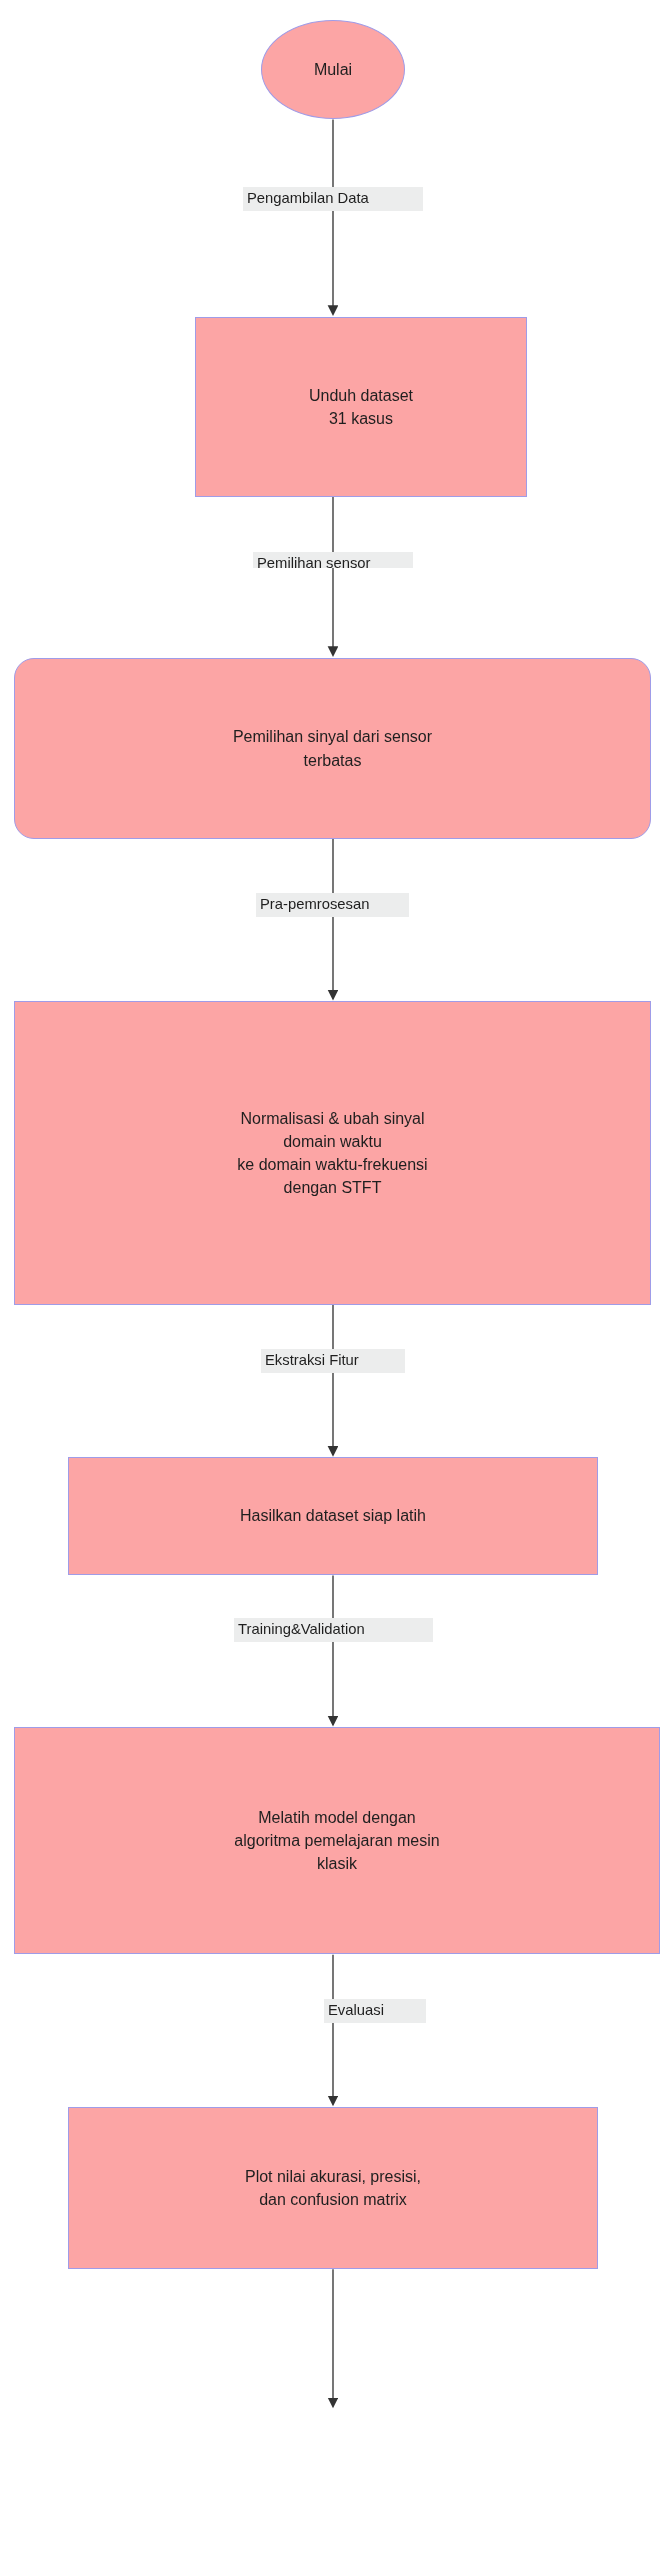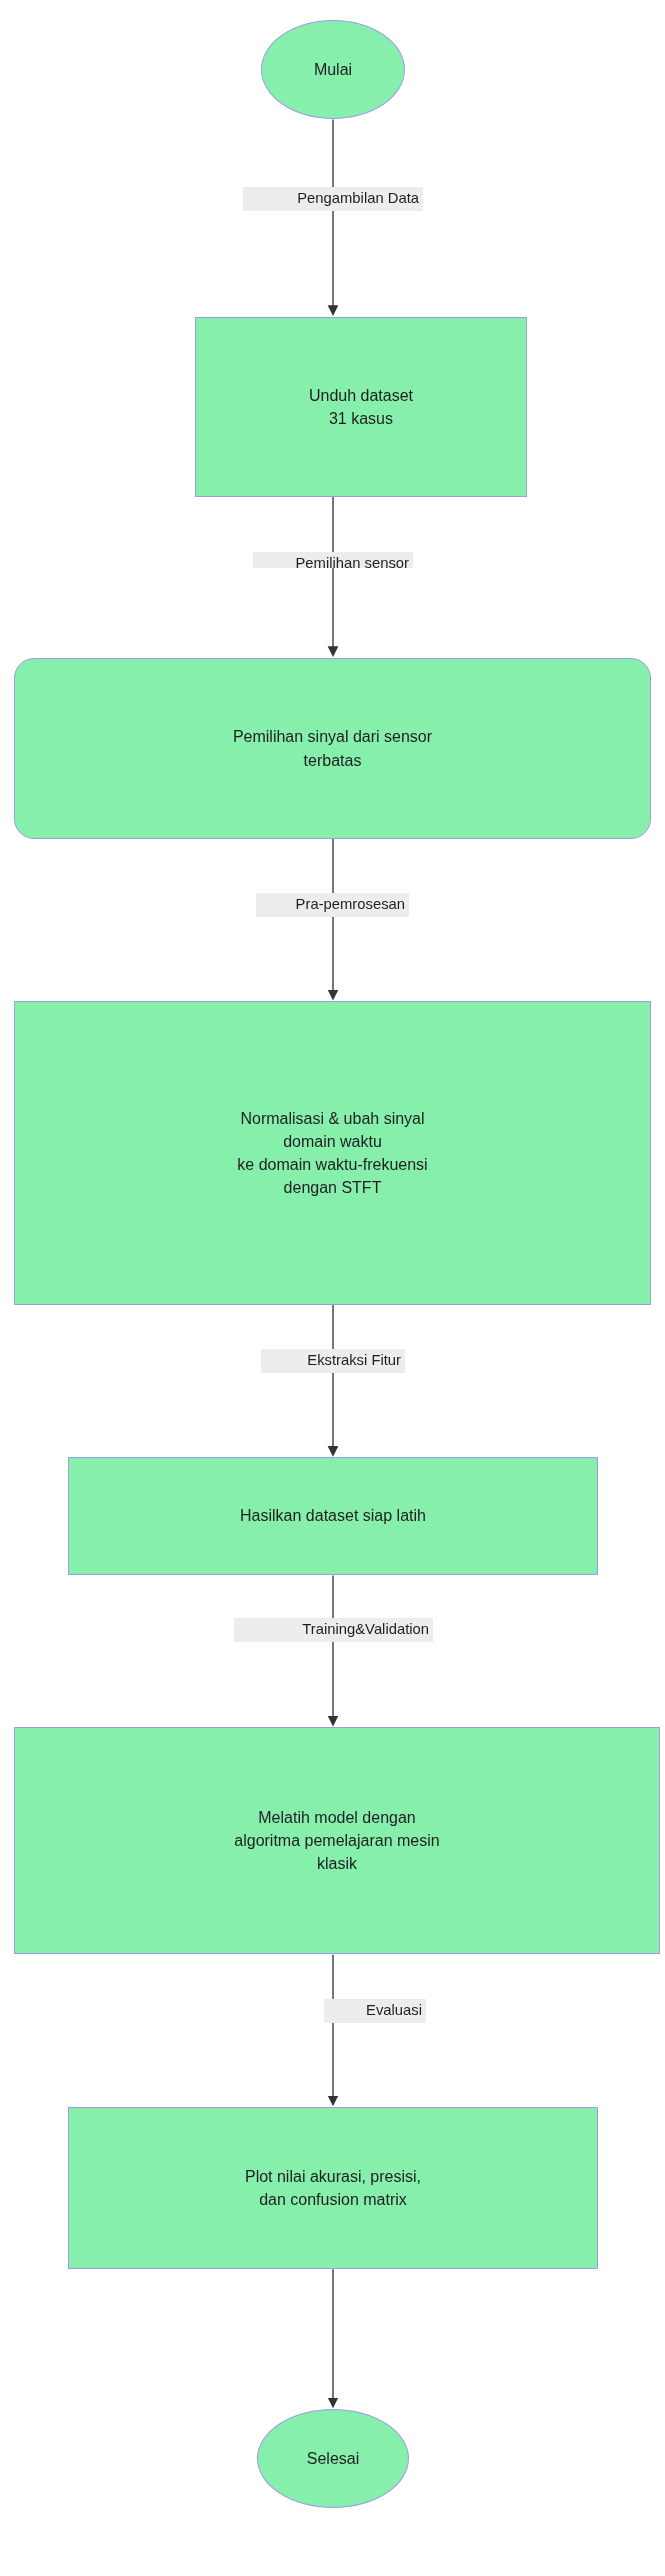--- a/index.html
+++ b/index.html
@@ -15,21 +15,21 @@
     overflow: hidden;
   }
   #flow {
     position: relative;
     width: 666px;
     height: 2576px;
   }
   .node {
     position: absolute;
     box-sizing: border-box;
-    background: #86efac;
+    background: #fca5a5;
     border: 0.7px solid #9f9ce8;
     color: #1f1f1f;
     display: flex;
     align-items: center;
     justify-content: center;
     text-align: center;
     line-height: 1.45;
     font-size: 16px;
     white-space: pre-line;
   }
@@ -37,21 +37,21 @@
     border-radius: 50%;
   }
   .edge-label {
     position: absolute;
     background: #eceded;
     color: #1f1f1f;
     font-size: 14.8px;
     line-height: 1.2;
     padding: 2.7px 4px;
     box-sizing: border-box;
-    text-align: right;
+    text-align: left;
     white-space: nowrap;
   }
   .connector {
     position: absolute;
     left: 0;
     top: 0;
     width: 666px;
     height: 2576px;
     pointer-events: none;
   }
@@ -131,18 +131,15 @@
 
   <div class="edge-label" style="left:282px; top:1999px; width:102px; height:24px;margin-left:42px;">
     <span>Evaluasi</span>
   </div>
 
   <div class="node" style="left:68px; top:2107px; width:530px; height:162px;">
     <span>Plot nilai akurasi, presisi,
 dan confusion matrix</span>
   </div>
 
-  <div class="node terminal" style="left:257px; top:2409px; width:152px; height:99px;">
-    <span>Selesai</span>
-  </div>
 
 </div>
 
 
 </body></html>

